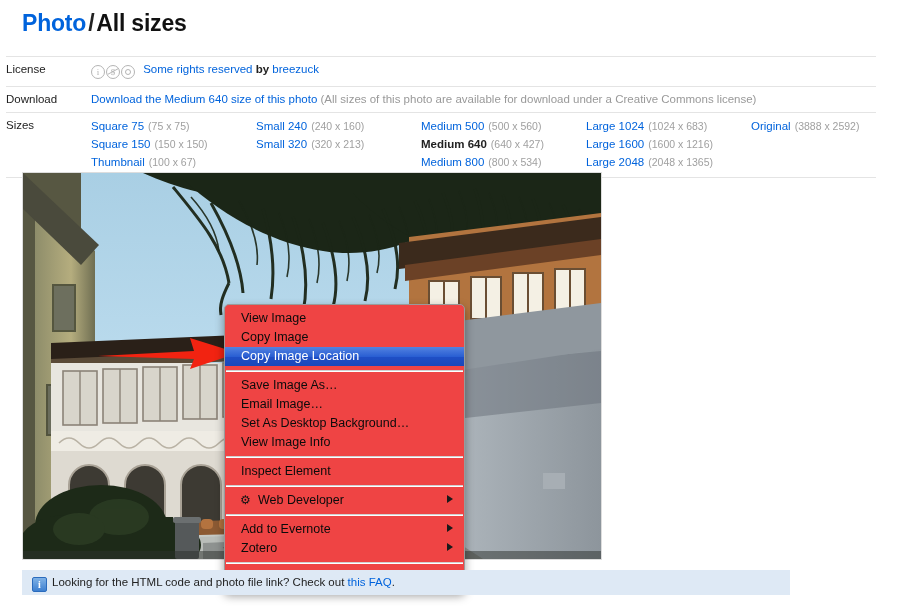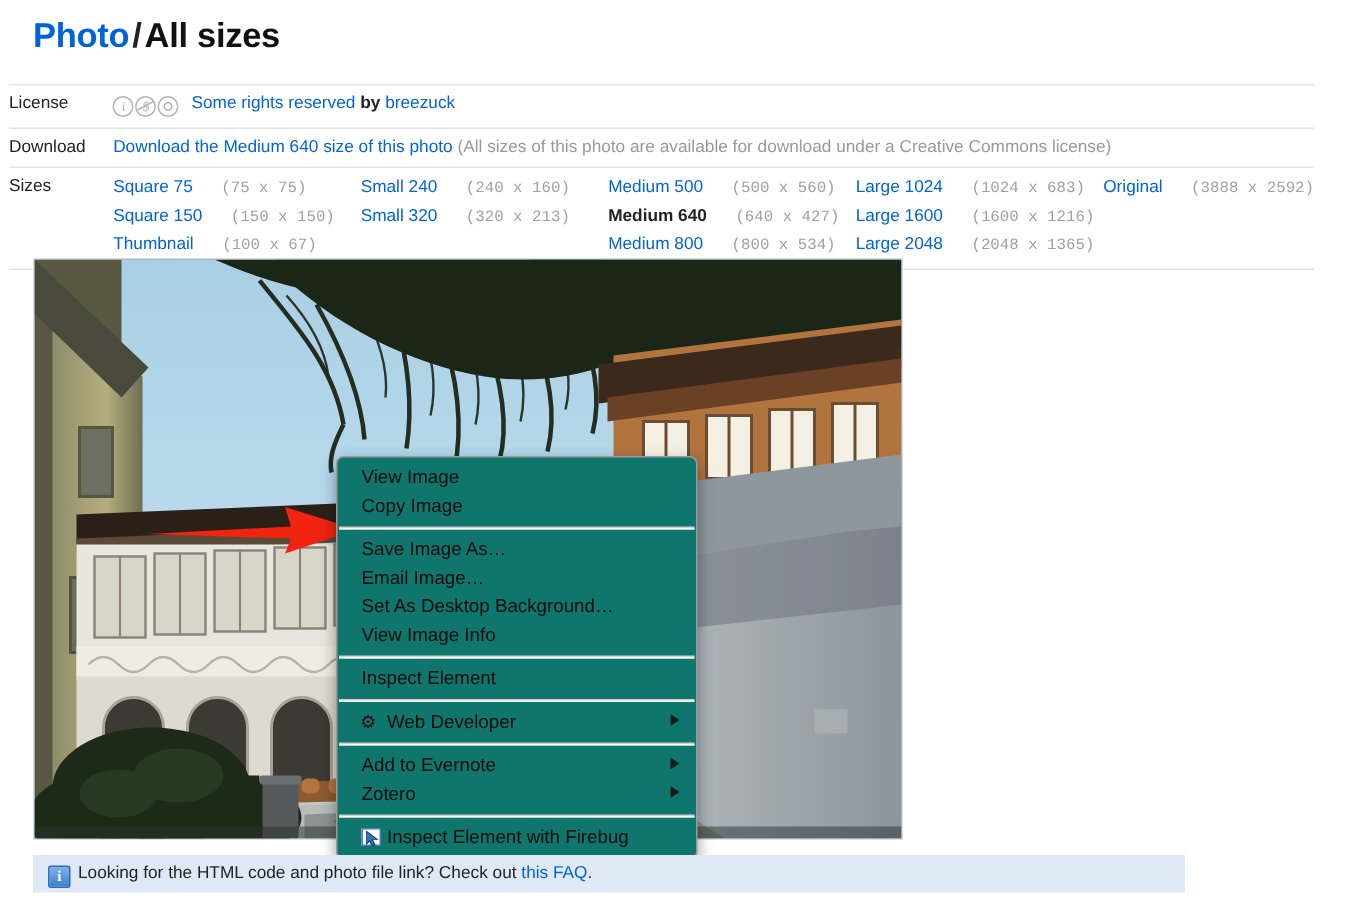--- a/index.html
+++ b/index.html
@@ -98,21 +98,21 @@
   
   .sizes-grid {
     display: grid;
     grid-template-columns: 165px 165px 165px 165px auto;
     row-gap: 3px;
     font-size: 11.5px;
   }
   .size-cell { white-space: nowrap; line-height: 15px; }
   .size-name { color: #0063dc; }
   .size-name.current { color: #222222; font-weight: bold; }
-  .size-dims { color: #a0a0a0; font-size: 10.5px; margin-left: 19px; font-family: Liberation Mono, monospace; }
+  .size-dims { color: #a0a0a0; font-size: 10.5px; margin-left: 4px; }
 
   
   #photo-frame {
     position: absolute;
     left: 22px;
     top: 172px;
     width: 578px;
     height: 386px;
     border: 1px solid #dddddd;
     overflow: hidden;
@@ -129,21 +129,21 @@
     height: 36px;
     pointer-events: none;
   }
 
   
   #context-menu {
     position: absolute;
     left: 224px;
     top: 304px;
     width: 239px;
-    background: #0f766e;
+    background: #ef4444;
     border: 1px solid #9a9a9a;
     border-radius: 5px;
     box-shadow: 0 4px 10px rgba(0,0,0,0.38);
     padding: 4px 0 4px 0;
     font-size: 12.5px;
     color: #0b0b0b;
     font-family: "Liberation Sans", sans-serif;
   }
   .menu-item {
     position: relative;
@@ -488,20 +488,21 @@
   </svg>
 </div>
 
 <svg id="red-arrow" viewBox="0 0 140 36">
   <polygon points="0,20 96,15 92,2 140,17 92,33 96,23" fill="#f22311"></polygon>
 </svg>
 
 <div id="context-menu">
     <div class="menu-item"><span>View Image</span></div>
     <div class="menu-item"><span>Copy Image</span></div>
+    <div class="menu-item selected"><span>Copy Image Location</span></div>
     <div class="menu-sep"></div>
     <div class="menu-item"><span>Save Image As…</span></div>
     <div class="menu-item"><span>Email Image…</span></div>
     <div class="menu-item"><span>Set As Desktop Background…</span></div>
     <div class="menu-item"><span>View Image Info</span></div>
     <div class="menu-sep"></div>
     <div class="menu-item"><span>Inspect Element</span></div>
     <div class="menu-sep"></div>
     <div class="menu-item"><span class="mi-icon gear-glyph">⚙</span><span>Web Developer</span><span class="submenu-arrow"></span></div>
     <div class="menu-sep"></div>

